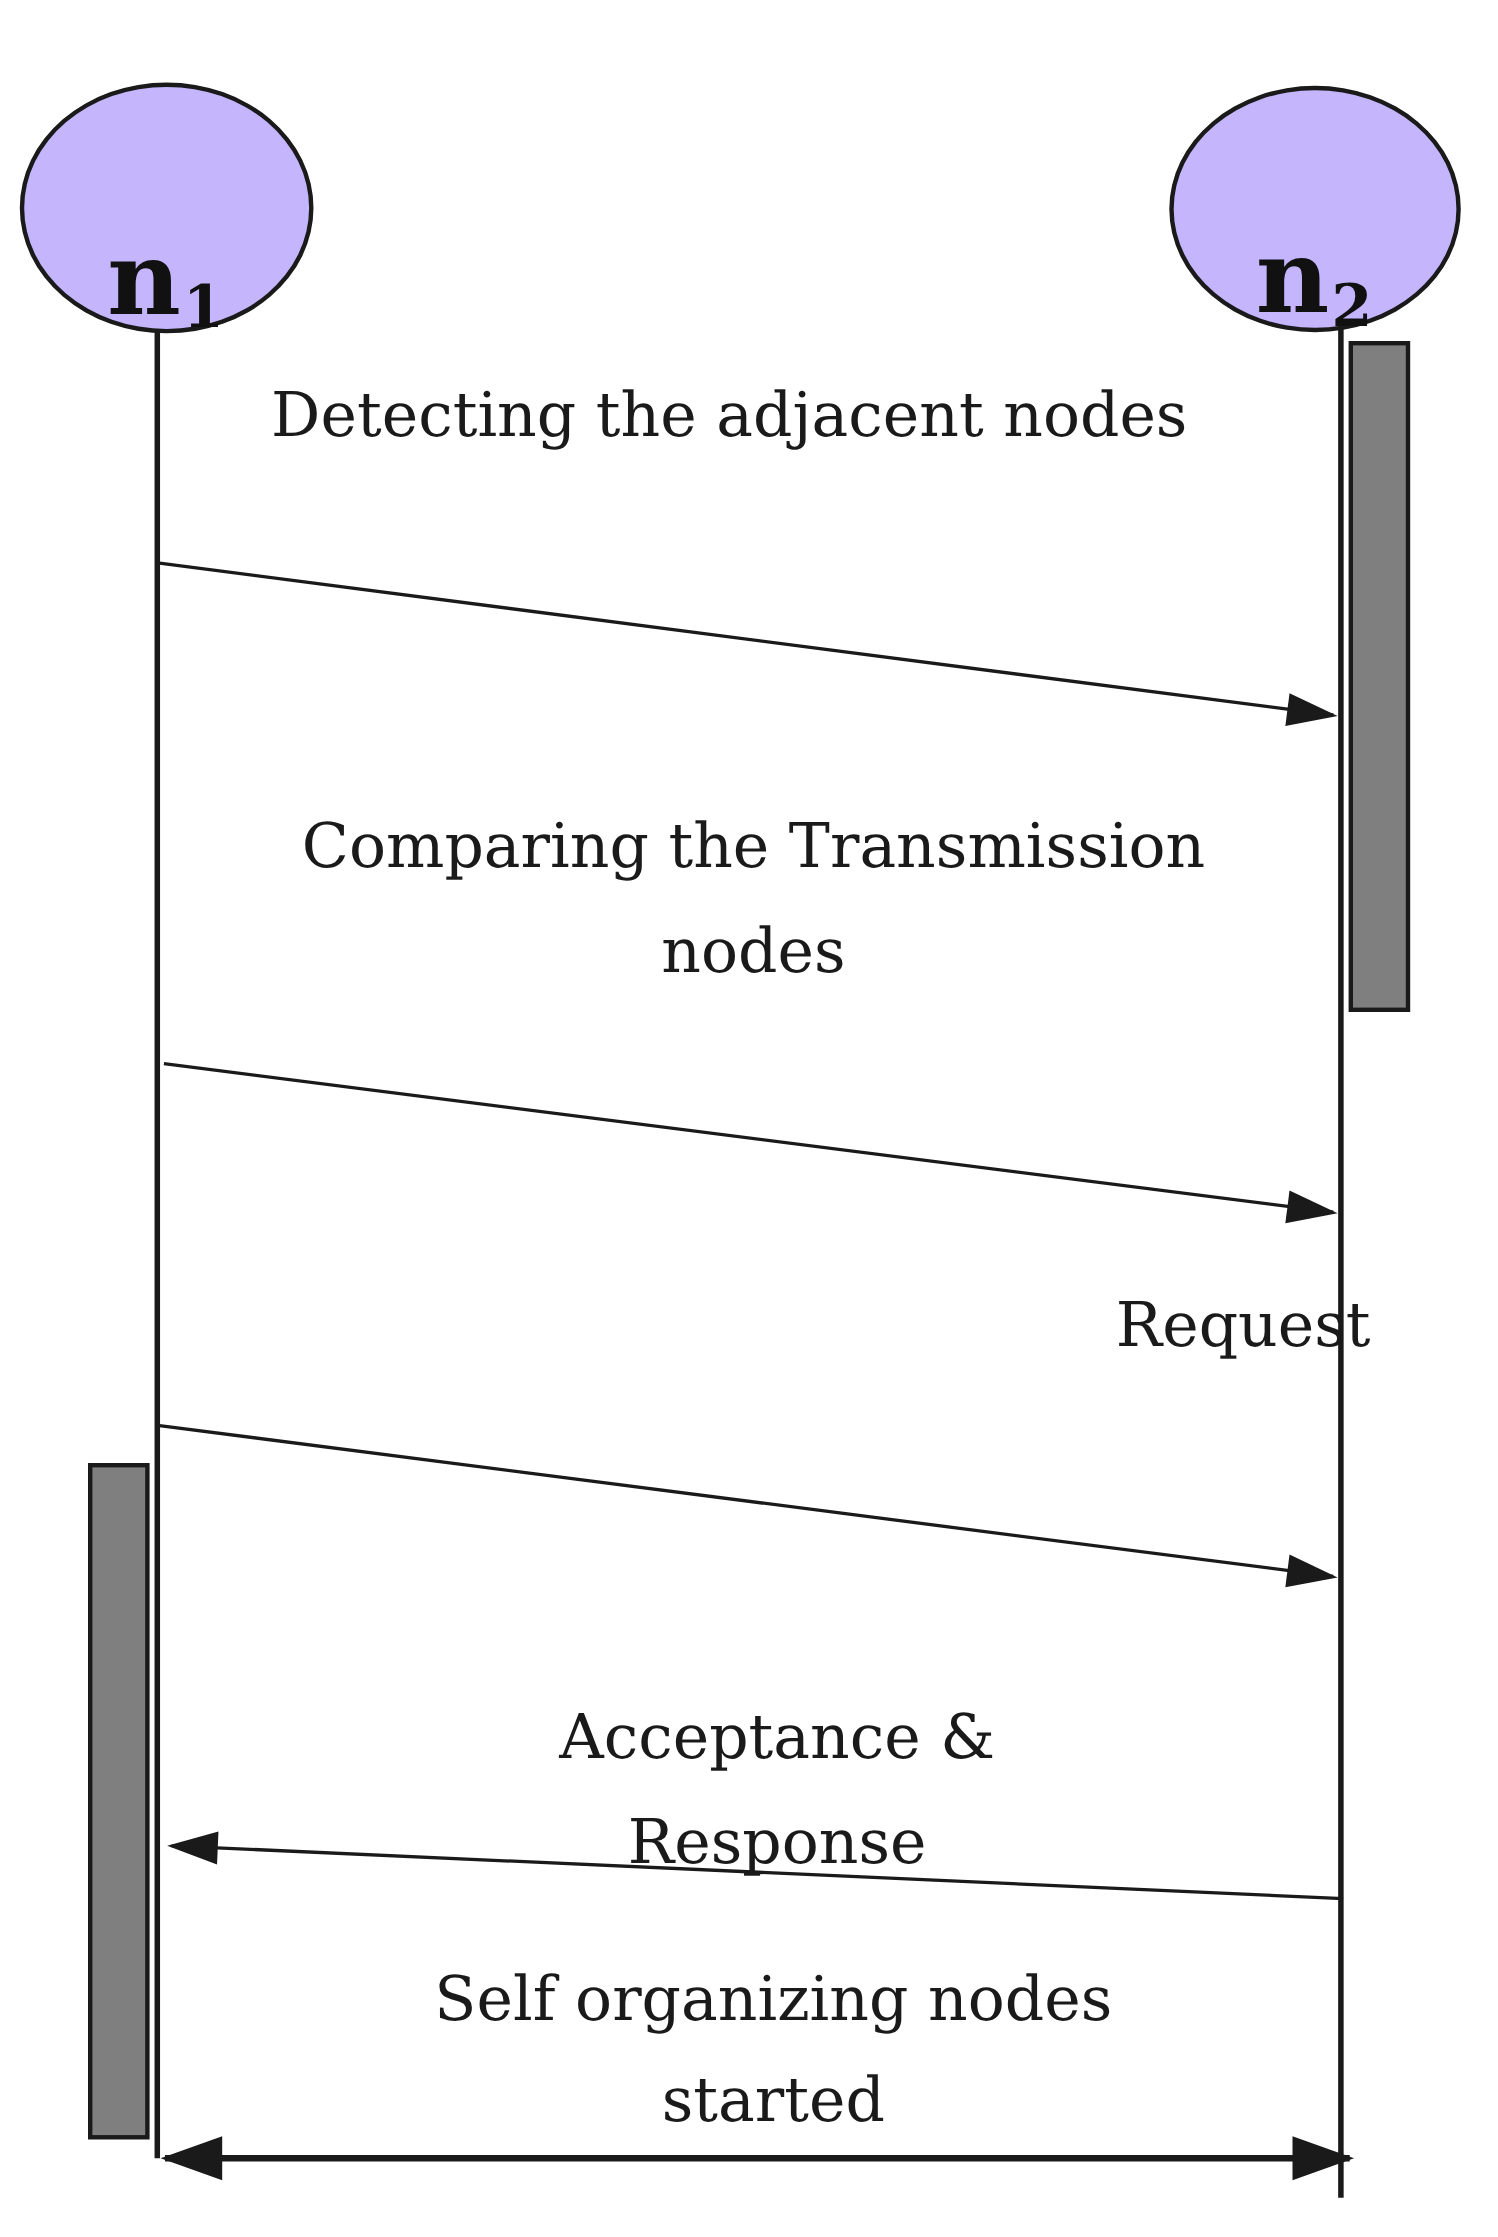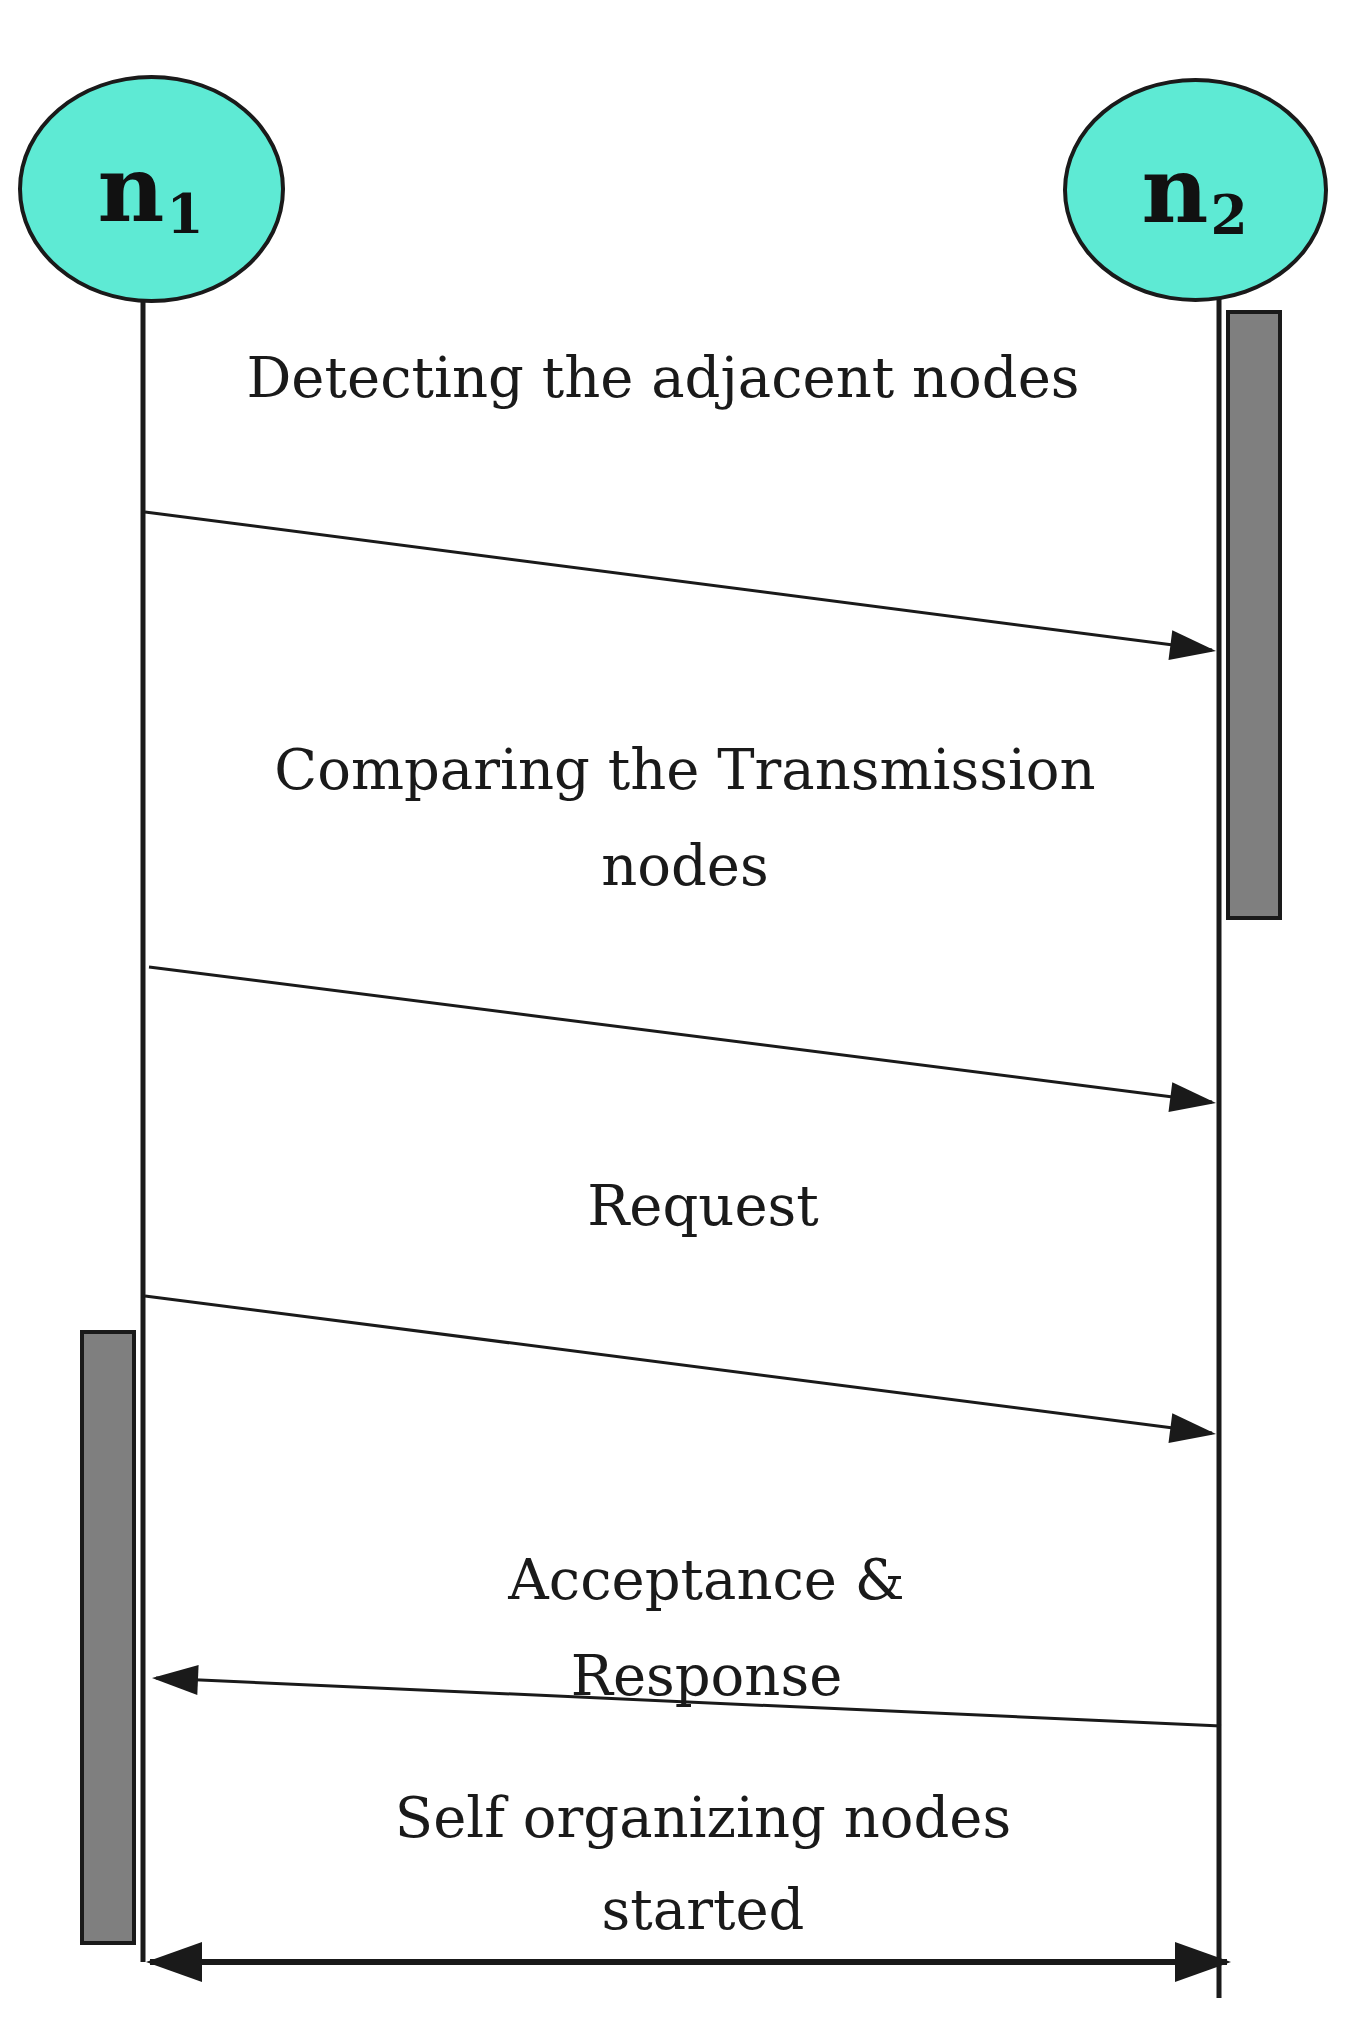--- a/index.html
+++ b/index.html
@@ -8,22 +8,22 @@
     width:1362px;height:2034px;
     background:#ffffff;
     font-family:"DejaVu Serif", serif;
     overflow:hidden;
   }
   .layer{position:absolute;left:0;top:0;width:1362px;height:2034px;}
   .actor{
     position:absolute;
     border:4px solid #1a1a1a;
     border-radius:50%;
-    background:#5eead4;
-    display:flex;align-items:center;justify-content:center;
+    background:#c4b5fd;
+    display:flex;align-items:flex-end;justify-content:center;
     box-sizing:border-box;
     z-index:3;
   }
   .actor-n1{left:18px;top:75px;width:267px;height:228px;}
   .actor-n2{left:1063px;top:78px;width:265px;height:224px;}
   .actor-label{
     font-weight:bold;font-size:92px;color:#111111;line-height:1;
     letter-spacing:2px;
   }
   .actor-sub{
@@ -35,21 +35,21 @@
     text-align:center;
     font-weight:normal;
     font-size:56px;
     color:#1a1a1a;
     line-height:96px;
     z-index:2;
   }
   .msg-label span{display:block;}
   .lbl-1{left:120px;top:330px;width:1086px;}
   .lbl-2{left:142px;top:722px;width:1086px;}
-  .lbl-3{left:160px;top:1158px;width:1086px;}
+  .lbl-3{left:160px;top:1158px;width:1086px;text-align:right;}
   .lbl-4{left:165px;top:1532px;width:1083px;}
   .lbl-5{left:160px;top:1772px;width:1086px;line-height:92px;}
   svg{display:block;}
 </style>
 </head>
 <body>
 
 <div class="canvas">
 
   <svg class="layer" viewBox="0 0 1362 2034" width="1362" height="2034" xmlns="http://www.w3.org/2000/svg">

